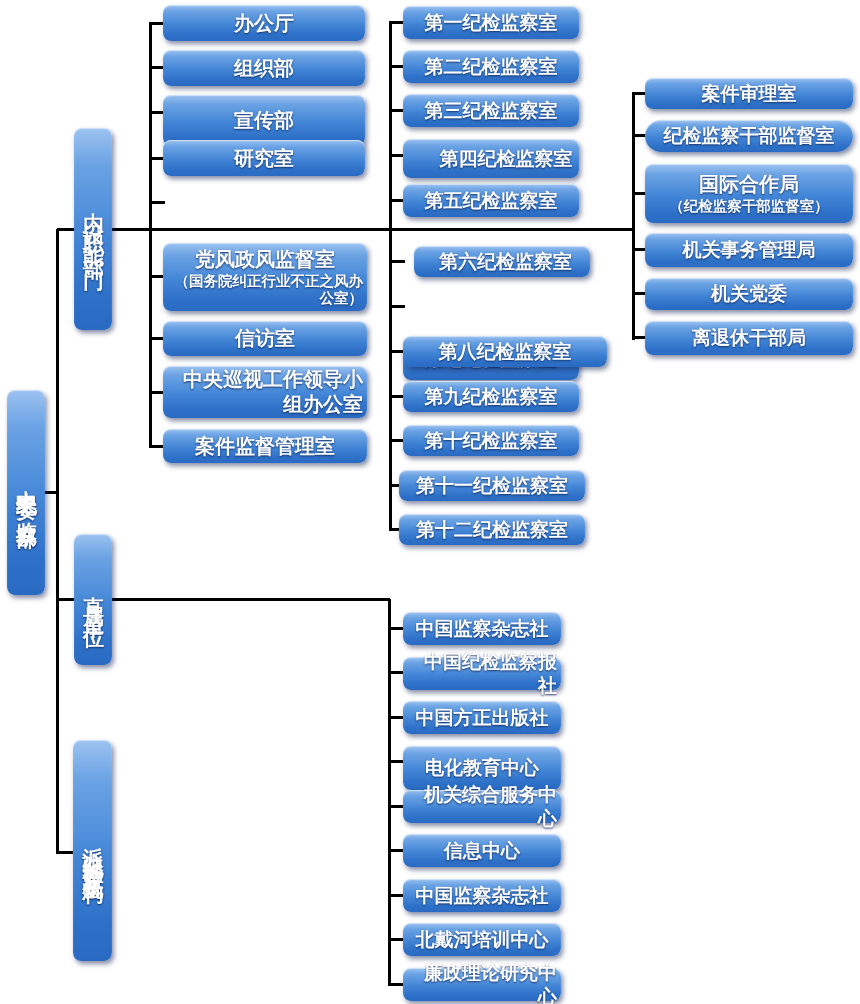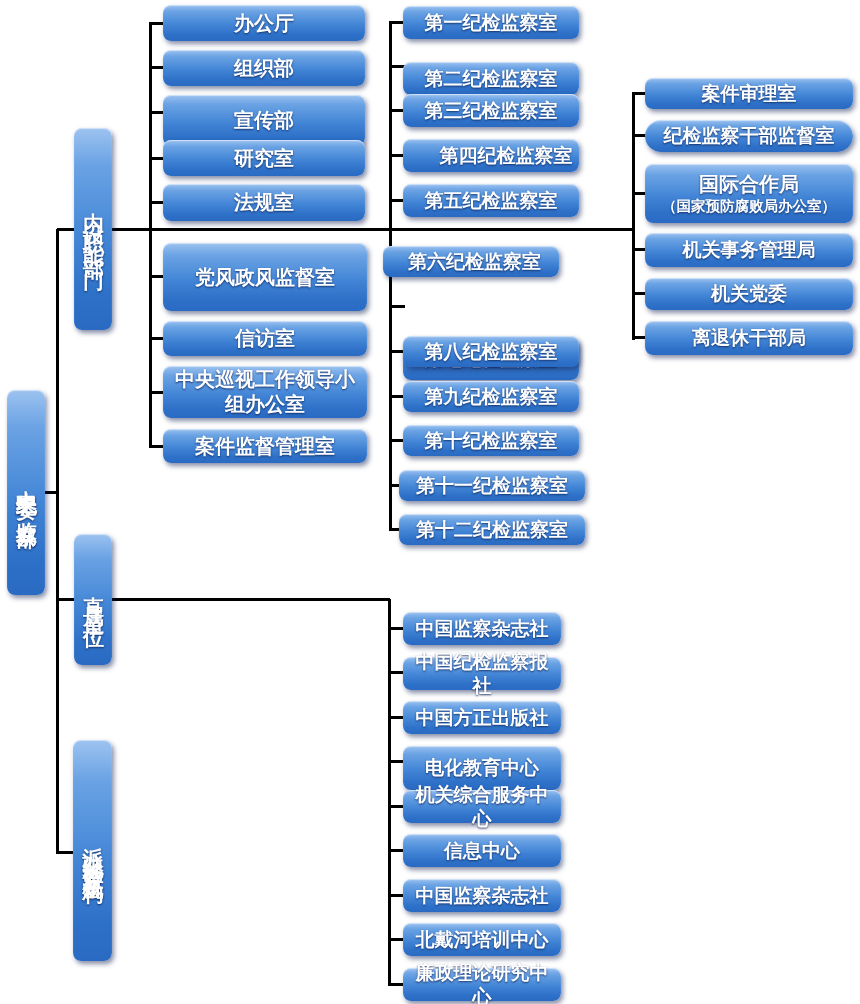--- a/index.html
+++ b/index.html
@@ -23,21 +23,21 @@
     position:absolute;
     z-index:2;
     display:flex;
     flex-direction:column;
     align-items:center;
     justify-content:center;
     box-sizing:border-box;
     padding:2px 4px;
     color:var(--text,#ffffff);
     font-weight:bold;
-    text-align:center;
+    text-align:right;
     border-radius:8px;
     background:linear-gradient(180deg,#9dc3f0 0%,#6ba3e4 18%,#4285d6 55%,#2e71c8 82%,#2a6ac2 100%);
     box-shadow:2px 3px 5px rgba(15,30,80,0.5), inset 0 1px 1px rgba(255,255,255,0.55);
     text-shadow:0 1px 2px rgba(10,30,80,0.8);
     line-height:1.25;
   }
   .node .main{font-size:20px;}
   .node.narrow .main{font-size:19px;}
   .node .sub{font-size:14.5px;line-height:1.18;margin-top:1px;}
   .node.vertical .main{
@@ -113,57 +113,55 @@
     </div>
     <div class="node" style="left: 163px; top: 50px; width: 202px; height: 36px;">
       <span class="main">组织部</span>
     </div>
     <div class="node" style="left: 163px; top: 95px; width: 202px; height: 51px;">
       <span class="main">宣传部</span>
     </div>
     <div class="node" style="left: 163px; top: 140px; width: 202px; height: 36px;">
       <span class="main">研究室</span>
     </div>
-    <div class="node" style="left: 163px; top: 184px; width: 202px; height: 37px;">
-      <span class="main">法规室</span>
-    </div>
     <div class="node" style="left: 163px; top: 243px; width: 204px; height: 68px;">
       <span class="main">党风政风监督室</span>
+      <span class="sub">（国务院纠正行业不正之风办公室）</span>
     </div>
     <div class="node" style="left: 163px; top: 321px; width: 204px; height: 35px;">
       <span class="main">信访室</span>
     </div>
     <div class="node" style="left: 163px; top: 366px; width: 204px; height: 52px;">
       <span class="main">中央巡视工作领导小组办公室</span>
     </div>
     <div class="node" style="left: 163px; top: 429px; width: 204px; height: 34px;">
       <span class="main">案件监督管理室</span>
     </div>
     <div class="node narrow" style="left: 403px; top: 6px; width: 176px; height: 33px; border-radius: 7px;">
       <span class="main">第一纪检监察室</span>
     </div>
-    <div class="node narrow" style="left: 403px; top: 50px; width: 176px; height: 33px; margin-top: 12px;">
+    <div class="node narrow" style="left: 403px; top: 50px; width: 176px; height: 33px;">
       <span class="main">第二纪检监察室</span>
     </div>
     <div class="node narrow" style="left: 403px; top: 94px; width: 176px; height: 33px;">
       <span class="main">第三纪检监察室</span>
     </div>
-    <div class="node narrow" style="left: 403px; top: 139px; width: 176px; height: 33px; padding-left: 34px;">
+    <div class="node narrow" style="left: 403px; top: 139px; width: 176px; height: 39px; padding-left: 34px;">
       <span class="main">第四纪检监察室</span>
     </div>
     <div class="node narrow" style="left: 403px; top: 184px; width: 176px; height: 33px;">
       <span class="main">第五纪检监察室</span>
     </div>
-    <div class="node narrow" style="left: 383px; top: 246px; width: 176px; height: 31px; padding-left: 11px;">
+    <div class="node narrow" style="left: 414px; top: 246px; width: 176px; height: 31px; padding-left: 11px;">
       <span class="main">第六纪检监察室</span>
     </div>
     <div class="node narrow" style="left: 403px; top: 309px; width: 176px; height: 42px; margin-top: 29px;">
       <span class="main">第七纪检监察室</span>
     </div>
-    <div class="node narrow" style="left: 403px; top: 336px; width: 176px; height: 31px;">
+    <div class="node narrow" style="left: 403px; top: 336px; width: 204px; height: 31px;">
       <span class="main">第八纪检监察室</span>
     </div>
     <div class="node narrow" style="left: 403px; top: 381px; width: 176px; height: 31px;">
       <span class="main">第九纪检监察室</span>
     </div>
     <div class="node narrow" style="left: 403px; top: 425px; width: 176px; height: 31px;">
       <span class="main">第十纪检监察室</span>
     </div>
     <div class="node narrow" style="left: 399px; top: 470px; width: 186px; height: 31px;">
       <span class="main">第十一纪检监察室</span>
@@ -172,21 +170,21 @@
       <span class="main">第十二纪检监察室</span>
     </div>
     <div class="node narrow" style="left: 645px; top: 78px; width: 208px; height: 31px;">
       <span class="main">案件审理室</span>
     </div>
     <div class="node narrow" style="left: 645px; top: 120px; width: 208px; height: 32px; border-radius: 16px;">
       <span class="main">纪检监察干部监督室</span>
     </div>
     <div class="node" style="left: 645px; top: 164px; width: 208px; height: 59px;">
       <span class="main">国际合作局</span>
-      <span class="sub">（国家预防腐败局办公室）</span>
+      <span class="sub">（纪检监察干部监督室）</span>
     </div>
     <div class="node narrow" style="left: 645px; top: 233px; width: 208px; height: 34px;">
       <span class="main">机关事务管理局</span>
     </div>
     <div class="node narrow" style="left: 645px; top: 278px; width: 208px; height: 32px;">
       <span class="main">机关党委</span>
     </div>
     <div class="node narrow" style="left: 645px; top: 321px; width: 208px; height: 34px;">
       <span class="main">离退休干部局</span>
     </div>

